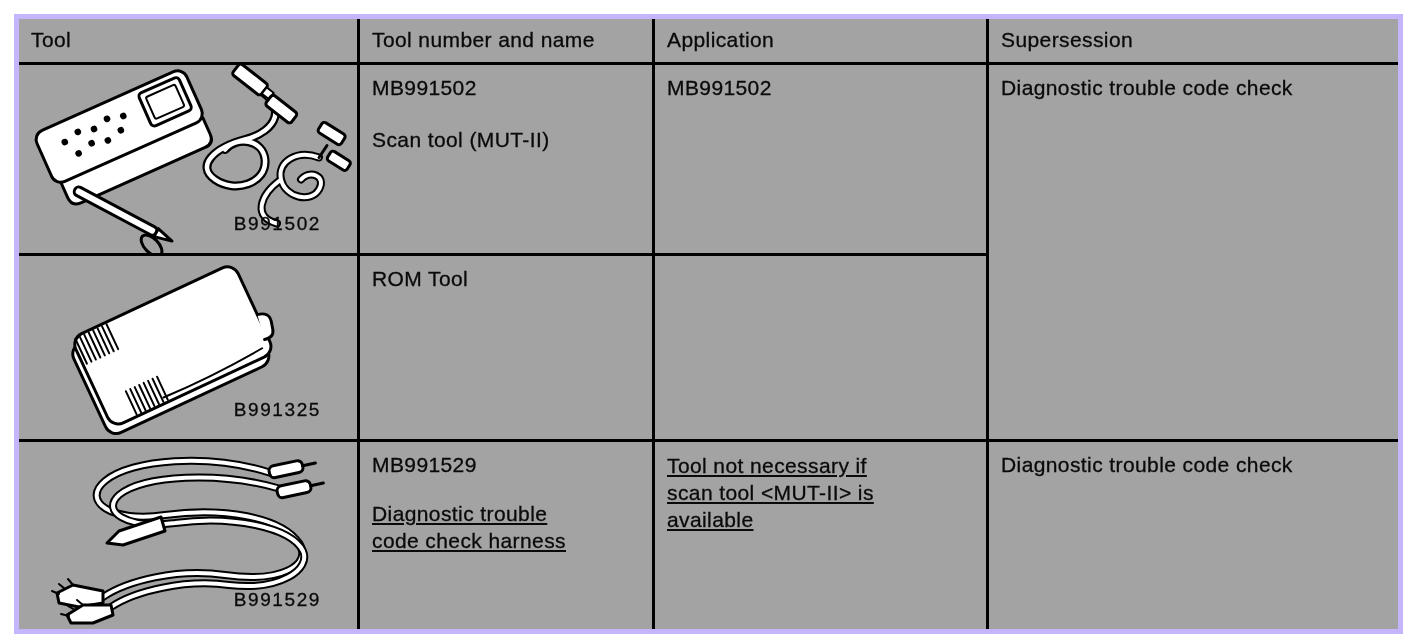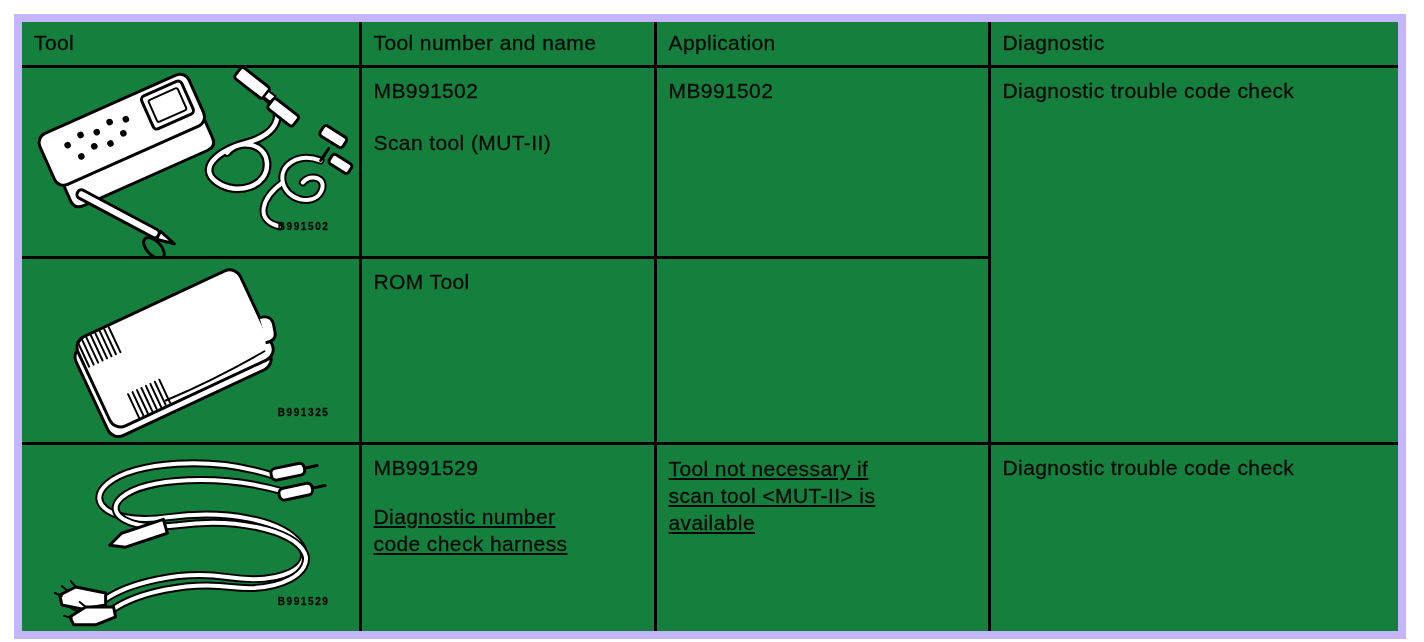--- a/index.html
+++ b/index.html
@@ -4,36 +4,36 @@
 <style>
   html,body{margin:0;padding:0;}
   body{
     width:1424px;height:642px;background:#ffffff;position:relative;overflow:hidden;
     font-family:"Liberation Sans","DejaVu Sans",sans-serif;color:#0a0a0a;
     -webkit-text-stroke:0.3px #0a0a0a;
   }
   table.tools{
     position:absolute;left:14px;top:14px;
     border-collapse:collapse;table-layout:fixed;width:1384px;
-    background:#15803d;border:8px solid #c4b5fd;
+    background:#a3a3a3;border:5px solid #c4b5fd;
   }
   th,td{
     border:3px solid #000;vertical-align:top;text-align:left;
     padding:9px 12px;font-size:21px;line-height:26px;font-weight:400;letter-spacing:0.4px;
   }
   tr.hdr{height:46px;}
   tr.r1{height:191px;}
   tr.r2{height:186px;}
   tr.r3{height:191px;}
   th{font-weight:400;padding-top:8px;}
   td.fig{padding:0;position:relative;}
   td.fig svg{position:absolute;left:0;top:0;width:100%;height:100%;display:block;}
   .fig-label{
-    position:absolute;right:29px;bottom:16px;
-    font-size:10px;font-weight:700;letter-spacing:1.6px;color:#0a0a0a;
+    position:absolute;right:36px;bottom:16px;
+    font-size:19px;font-weight:400;letter-spacing:1.6px;color:#0a0a0a;
   }
   p.num{margin:0 0 26px 0;}
   p.pg{margin:0;}
   .ln{margin:0;line-height:27px;text-decoration:underline;}
   td.cell-pad{padding-top:10px;}
 </style>
 </head>
 <body>
 
 <table class="tools">
@@ -42,21 +42,21 @@
       <col style="width:295px">
       <col style="width:334px">
       <col style="width:413px">
   </colgroup>
 
   <tbody>
       <tr class="hdr">
     <th>Tool</th>
     <th>Tool number and name</th>
     <th>Application</th>
-    <th>Diagnostic</th>
+    <th>Supersession</th>
   </tr>
 
   <tr class="r1">
     <td class="fig">
       <svg viewBox="0 0 338 187" preserveAspectRatio="xMidYMid meet">
         <g stroke="#000" fill="#fff" stroke-linecap="round" stroke-linejoin="round">
 
           <g transform="translate(18,78) rotate(-24)">
             <path d="M6,44 L6,62 Q6,72 16,72 L152,72 Q162,72 162,62 L162,44" stroke-width="3"></path>
             <rect x="0" y="-10" width="164" height="56" rx="10" stroke-width="3"></rect>
@@ -163,21 +163,21 @@
           <path d="M84,148 L54,142 L38,150 L40,160 L60,164 L84,160 Z" stroke-width="3"></path>
           <path d="M54,142 l-5,-6 M46,146 l-6,-5 M40,151 l-7,-3" fill="none" stroke-width="2"></path>
           <path d="M92,162 L64,162 L48,172 L52,180 L74,180 L94,172 Z" stroke-width="3"></path>
           <path d="M64,162 l-6,-5 M56,167 l-7,-4 M50,173 l-8,-2" fill="none" stroke-width="2"></path>
         </g>
       </svg>
       <span class="fig-label">B991529</span>
     </td>
     <td class="cell-pad">
       <p class="num" style="margin-bottom:22px">MB991529</p>
-      <div class="ln">Diagnostic number</div>
+      <div class="ln">Diagnostic trouble</div>
       <div class="ln">code check harness</div>
     </td>
     <td class="cell-pad">
       <div class="ln">Tool not necessary if</div>
       <div class="ln">scan tool &lt;MUT-II&gt; is</div>
       <div class="ln">available</div>
     </td>
     <td class="cell-pad">
       <p class="pg">Diagnostic trouble code check</p>
     </td>

